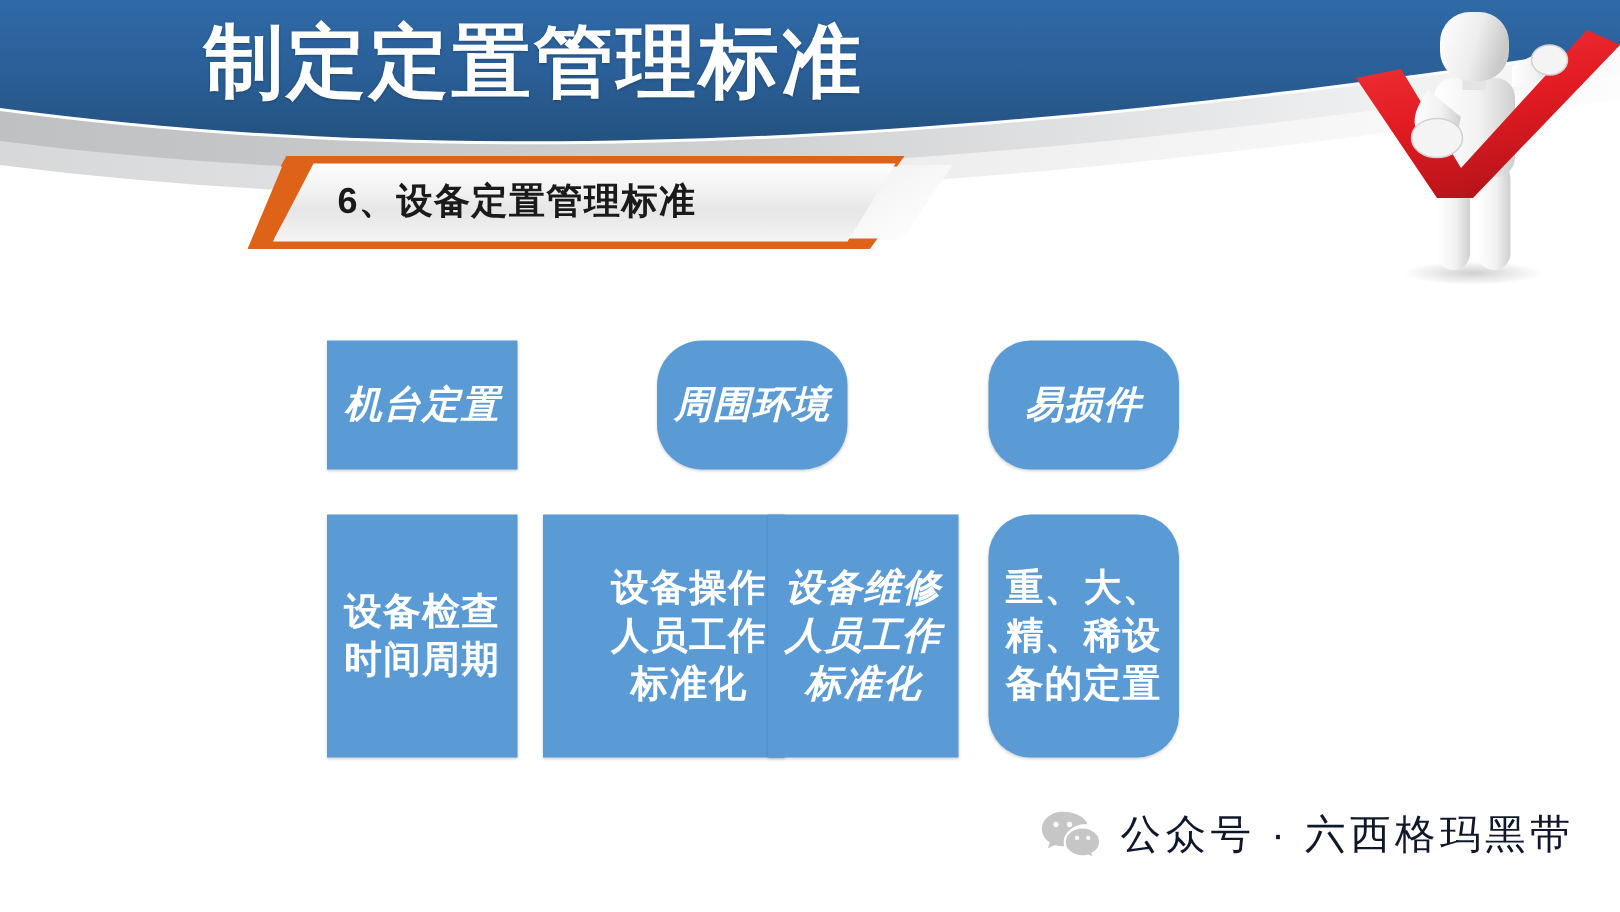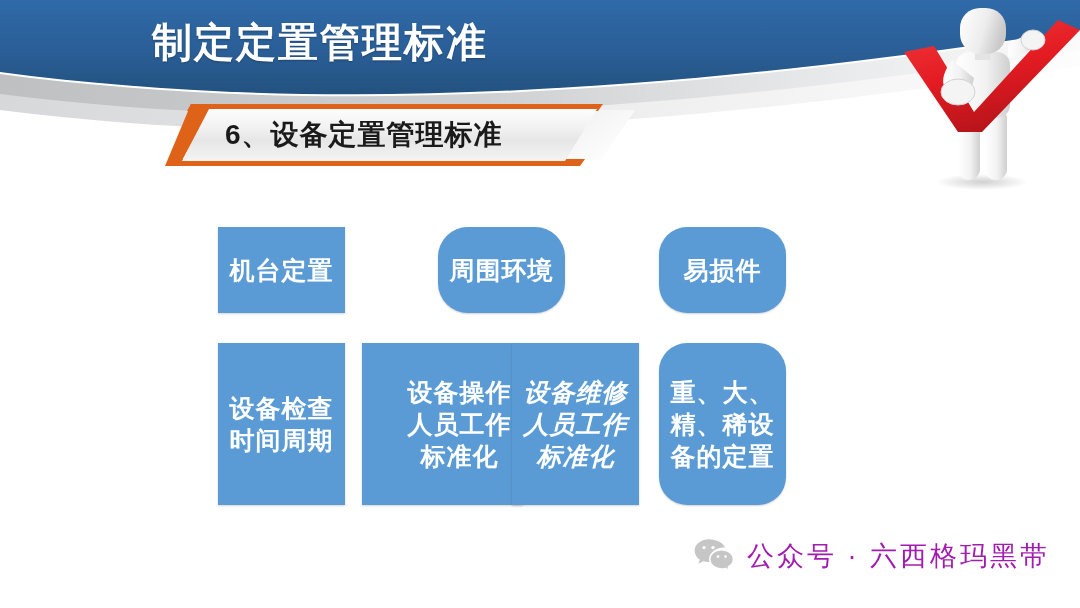--- a/index.html
+++ b/index.html
@@ -25,27 +25,27 @@
     top: 0;
     width: 1080px;
     height: 140px;
     overflow: hidden;
     pointer-events: none;
   }
   .header-svg { display: block; }
 
   .slide-title {
     position: absolute;
-    left: 152px;
+    left: 136px;
     top: 12px;
     width: 600px;
     height: 60px;
     line-height: 60px;
     color: #ffffff;
-    font-size: 40px;
+    font-size: 53px;
     font-weight: bold;
     letter-spacing: 2px;
     white-space: nowrap;
     text-shadow: 0 1px 2px rgba(0,0,0,0.25);
   }
 
   
   .mascot {
     position: absolute;
     left: 890px;
@@ -61,21 +61,21 @@
     top: 104px;
     width: 470px;
     height: 62px;
   }
   .subtitle-text {
     position: absolute;
     left: 60px;
     top: 0;
     height: 62px;
     line-height: 62px;
-    font-size: 28px;
+    font-size: 24px;
     font-weight: bold;
     color: #1a1a1a;
     white-space: nowrap;
     letter-spacing: 1px;
   }
 
   
   .boxes { position: absolute; left: 0; top: 0; }
   .box {
     position: absolute;
@@ -86,38 +86,38 @@
     justify-content: center;
     text-align: center;
     font-size: 25px;
     font-weight: bold;
     line-height: 1.28;
     letter-spacing: 1px;
     box-shadow: 0 1px 2px rgba(0,0,0,0.18);
   }
   .box span { display: block; white-space: pre-line; }
 
-  .row1 { top: 227px; width: 127px; height: 86px; }
+  .row1 { top: 227px; width: 127px; height: 86px; font-style: italic; }
   .row2 { top: 343px; width: 127px; height: 162px; }
 
   .c1 { left: 218px; }
   .c2 { left: 362px; padding-left: 34px; }
   .c3 { left: 438px; border-radius: 30px; }
   .c4 { left: 512px; font-style: italic; }
   .c5 { left: 659px; border-radius: 28px; }
 
   
   .footer {
     position: absolute;
     left: 694px;
     top: 538px;
     display: flex;
-    align-items: flex-start;
+    align-items: flex-end;
     gap: 13px;
-    color: #a21caf;
+    color: #0f172a;
     font-size: 27px;
     letter-spacing: 3px;
     white-space: nowrap;
   }
   .wechat-icon { width: 40px; height: 34px; flex: none; }
 </style>
 </head>
 <body>
 
 <div id="slide">

